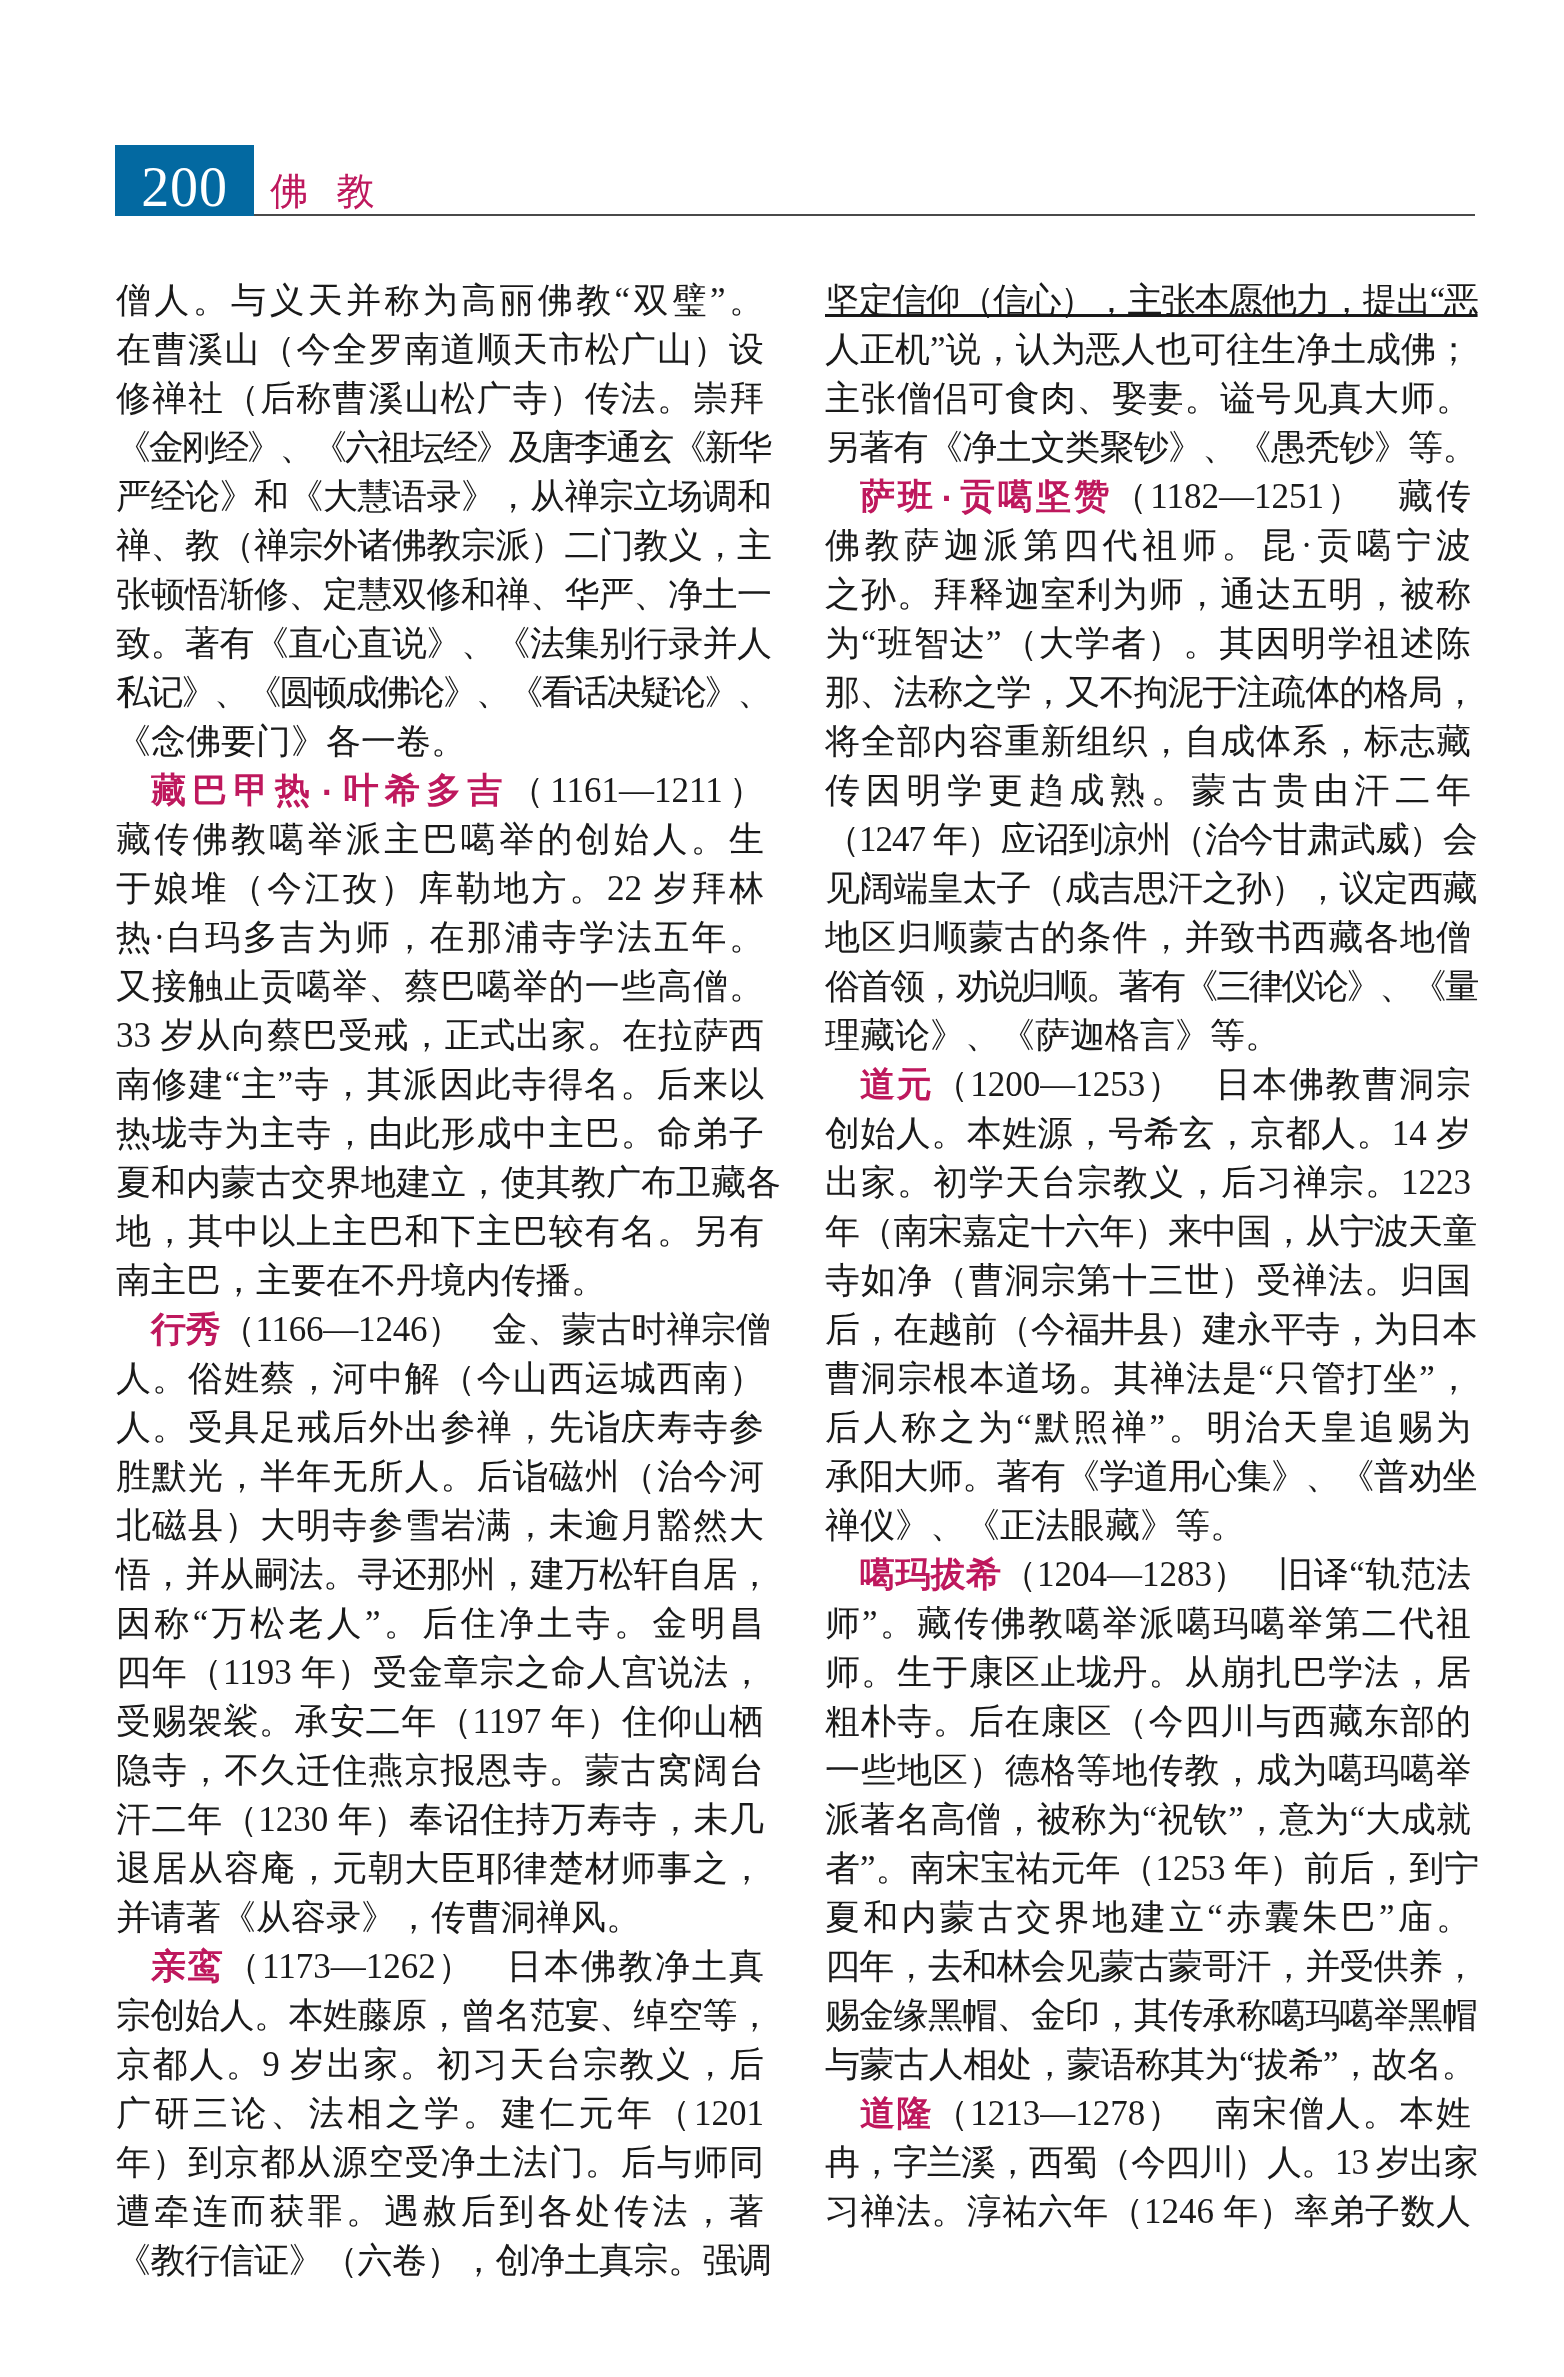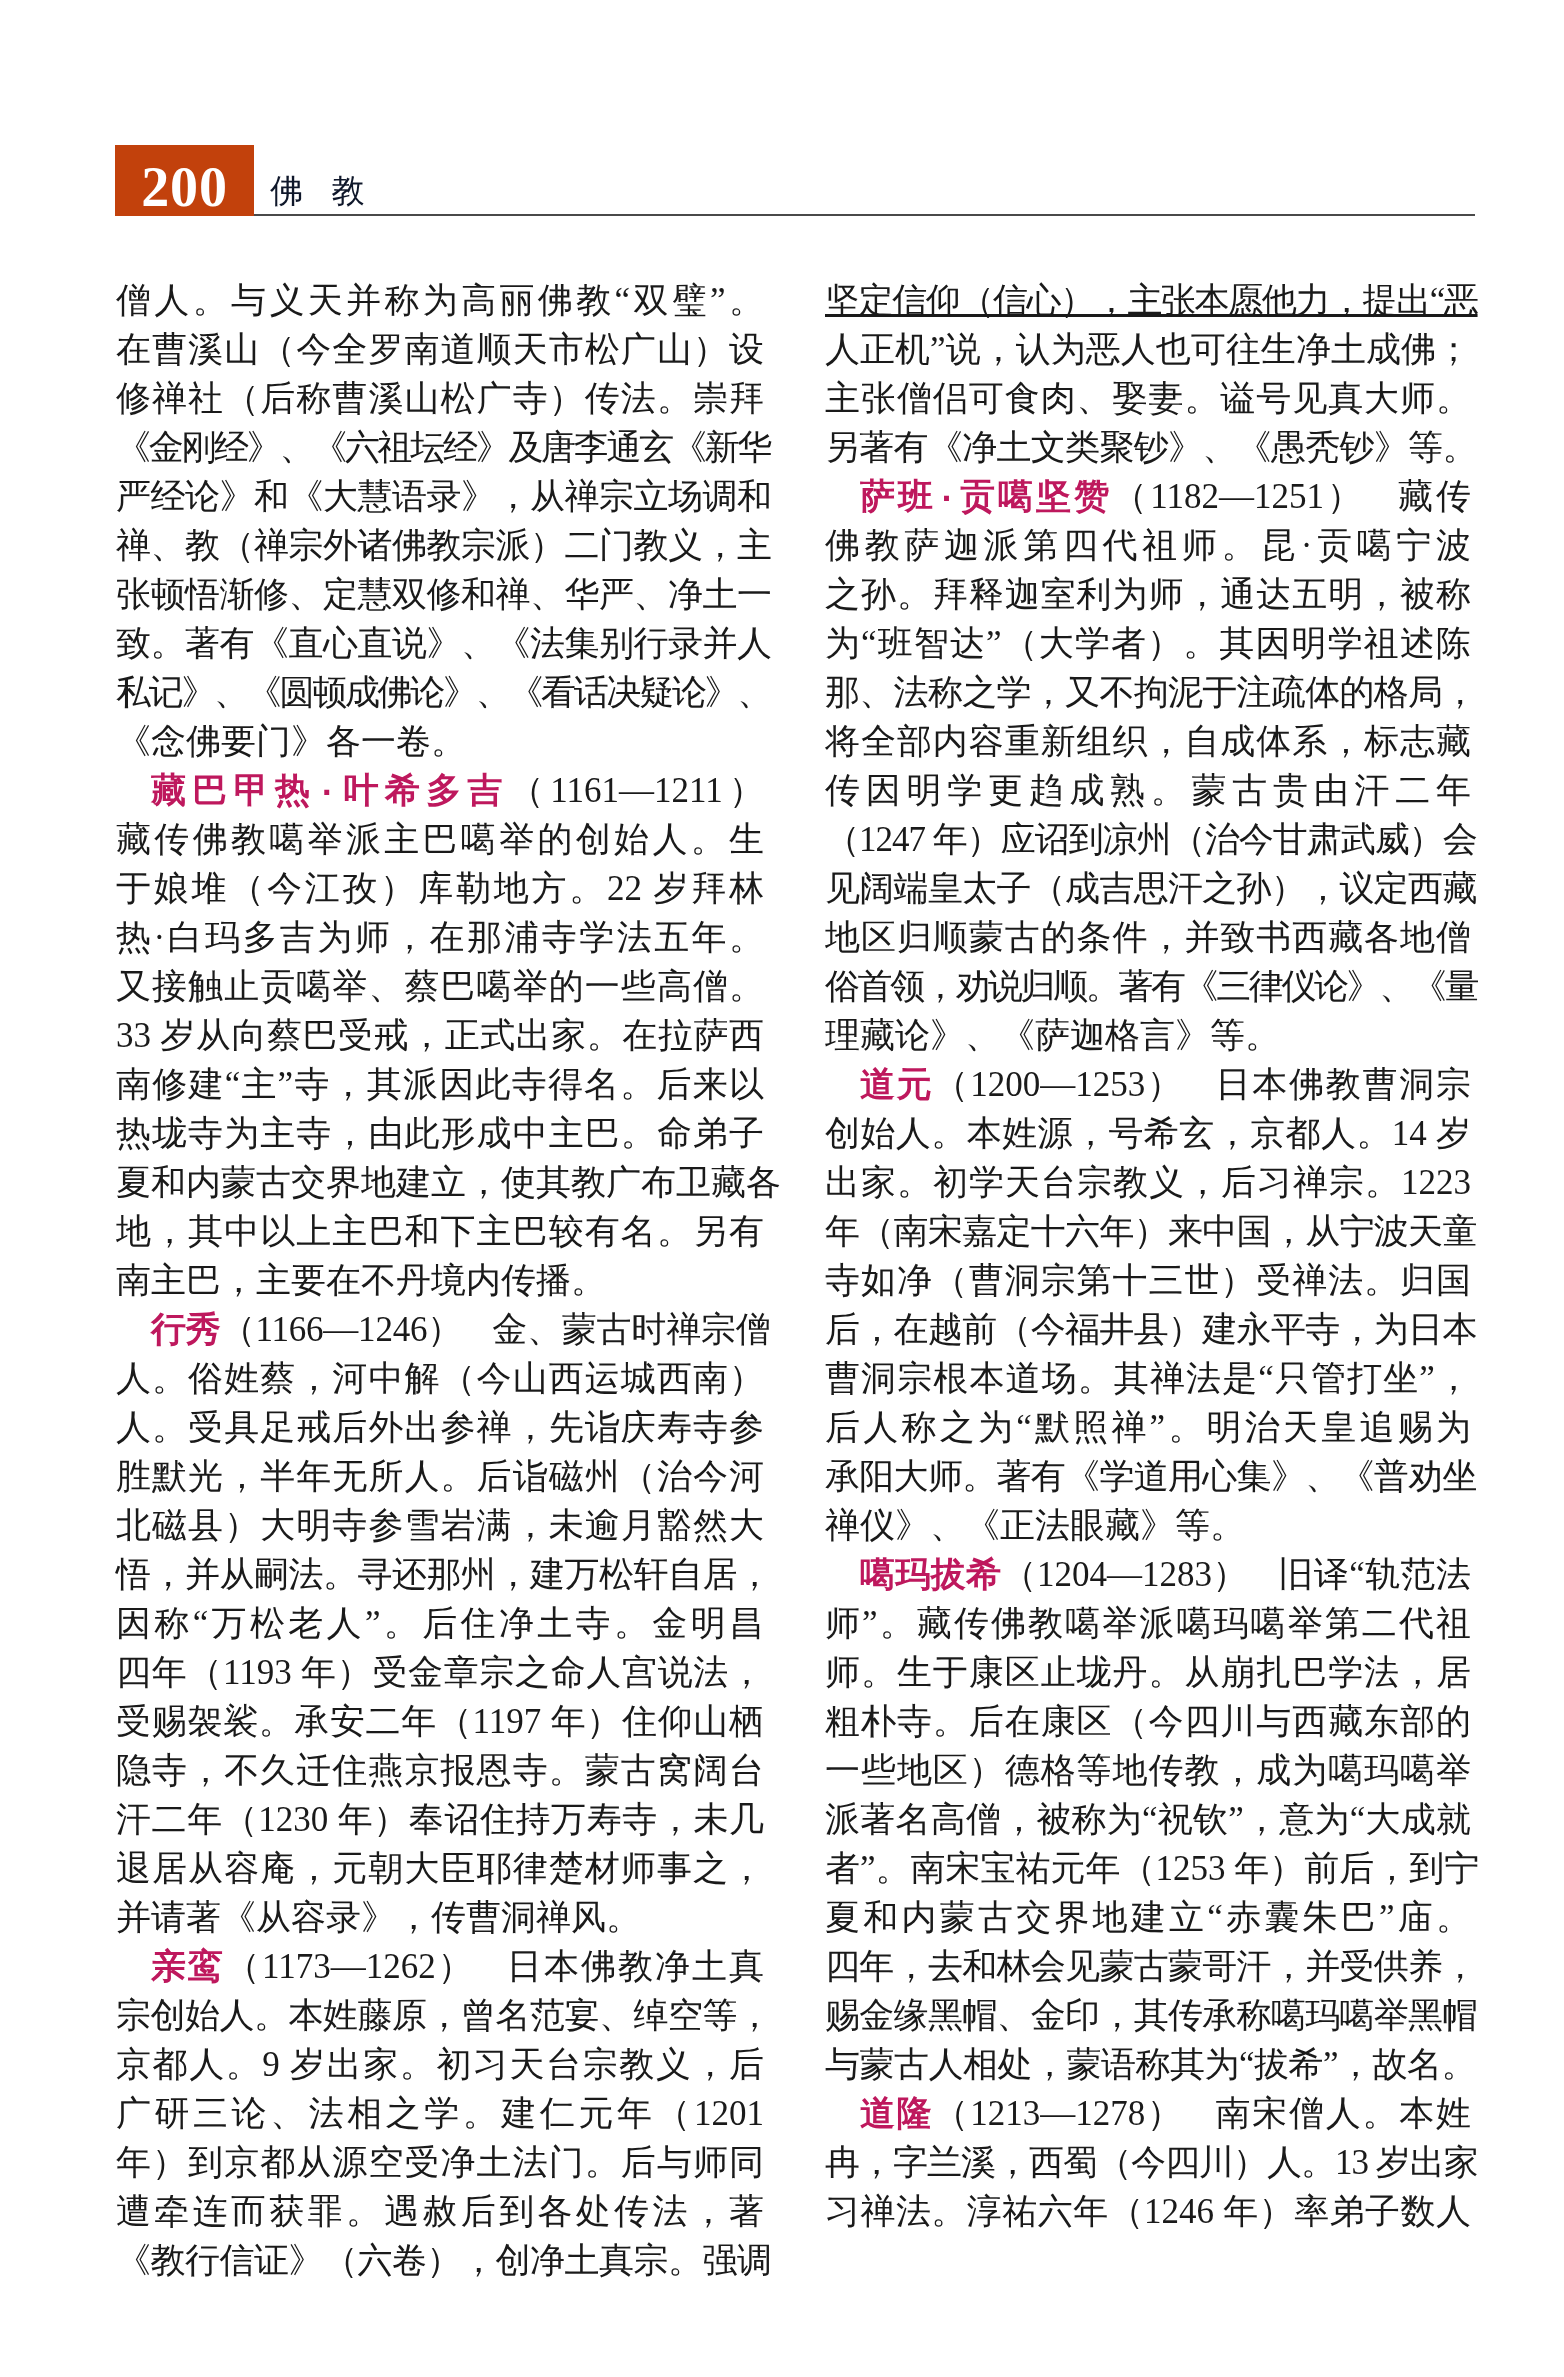--- a/index.html
+++ b/index.html
@@ -10,37 +10,36 @@
     overflow: hidden;
     color: #1a1a1a;
     font-family: "Liberation Serif", "DejaVu Serif", serif;
   }
   .page-number-box {
     position: absolute;
     left: 115px; top: 145px;
     width: 139px; height: 71px;
     box-sizing: border-box;
     padding-top: 13.5px;
-    background: #c2410c;
+    background: #0369a1;
     color: #ffffff;
     text-align: center;
     font-family: "Liberation Serif", serif;
     font-size: 56px;
     line-height: 56px;
     letter-spacing: 0.8px;
-    font-weight: bold;
   }
   .section-title {
     position: absolute;
     left: 270px; top: 172px;
     font-family: "DejaVu Serif", serif;
-    font-size: 33px;
+    font-size: 38px;
     line-height: 38px;
     letter-spacing: 28.5px;
-    color: #0f172a;
+    color: #be185d;
     white-space: nowrap;
   }
   .header-rule {
     position: absolute;
     left: 254px; top: 214px;
     width: 1221px; height: 2.3px;
     background: #4a4a4a;
   }
   .column {
     position: absolute;

